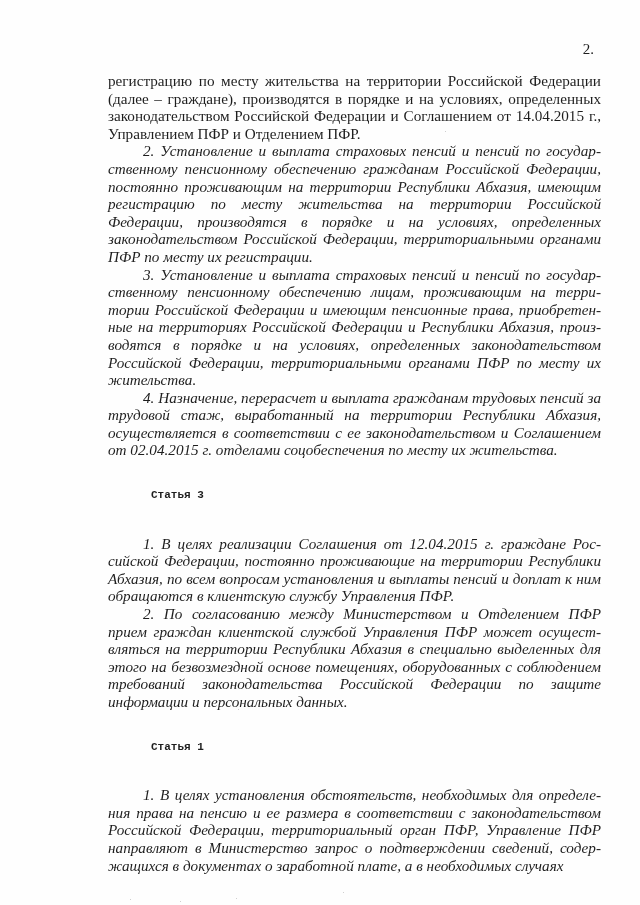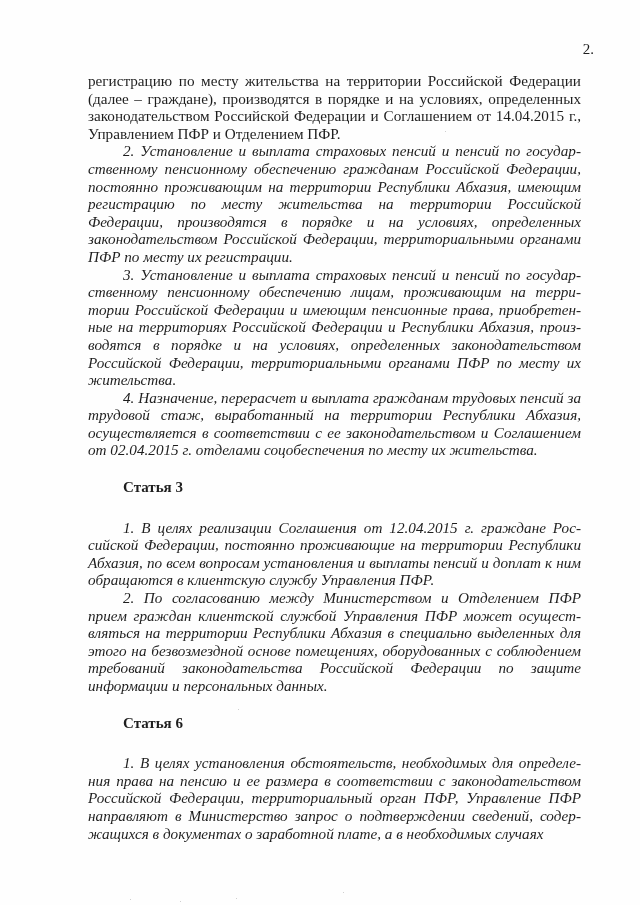--- a/index.html
+++ b/index.html
@@ -23,42 +23,43 @@
     }
     .page-number {
       position: absolute;
       top: 40px;
       right: 46px;
       font-size: 15px;
       line-height: 18px;
     }
     .content {
       position: absolute;
-      left: 88px;
+      left: 108px;
       top: 72px;
       width: 493px;
       font-size: 15.2px;
       line-height: 17.6px;
     }
     .para {
       margin: 0;
       text-align: justify;
       text-align-last: left;
       hyphens: manual;
     }
     .para.indent {
       text-indent: 35px;
       font-style: italic;
     }
     .heading {
-      margin: 0;
+      margin: 8px;
       padding-left: 35px;
       font-weight: bold;
-      font-size: 15px;
+      font-size: 11px;
       line-height: 17.6px;
+      font-family: Liberation Mono, monospace;
     }
     .gap-before-heading { height: 20px; }
     .gap-after-heading { height: 22px; }
     .speck {
       position: absolute;
       width: 1px; height: 1px;
       background: #cfcfcf;
     }
   </style>
 </head>
@@ -74,21 +75,21 @@
     <p class="para indent">4. Назначение, перерасчет и выплата гражданам трудовых пенсий за трудовой стаж, выработанный на территории Республики Абхазия, осуществляется в соответствии с ее законодательством и Соглашением от 02.04.2015 г. отделами соцобеспечения по месту их жительства.</p>
 
     <div class="gap-before-heading"></div>
     <h3 class="heading">Статья 3</h3>
     <div class="gap-after-heading"></div>
 
     <p class="para indent">1. В целях реализации Соглашения от 12.04.2015 г. граждане Рос­сийской Федерации, постоянно проживающие на территории Республики Абхазия, по всем вопросам установления и выплаты пенсий и доплат к ним обращаются в клиентскую службу Управления ПФР.</p>
     <p class="para indent">2. По согласованию между Министерством и Отделением ПФР прием граждан клиентской службой Управления ПФР может осущест­вляться на территории Республики Абхазия в специально выделенных для этого на безвозмездной основе помещениях, оборудованных с соблю­дением требований законодательства Российской Федерации по защите информации и персональных данных.</p>
 
     <div class="gap-before-heading"></div>
-    <h3 class="heading">Статья 6</h3>
+    <h3 class="heading">Статья 1</h3>
     <div class="gap-after-heading"></div>
 
     <p class="para indent">1. В целях установления обстоятельств, необходимых для определе­ния права на пенсию и ее размера в соответствии с законодательством Российской Федерации, территориальный орган ПФР, Управление ПФР направляют в Министерство запрос о подтверждении сведений, содер­жащихся в документах о заработной плате, а в необходимых случаях</p>
   </div>
 
   <div class="speck" style="left:130px;top:899px"></div>
   <div class="speck" style="left:180px;top:901px"></div>
   <div class="speck" style="left:236px;top:898px"></div>
   <div class="speck" style="left:343px;top:892px"></div>
   <div class="speck" style="left:238px;top:709px"></div>

